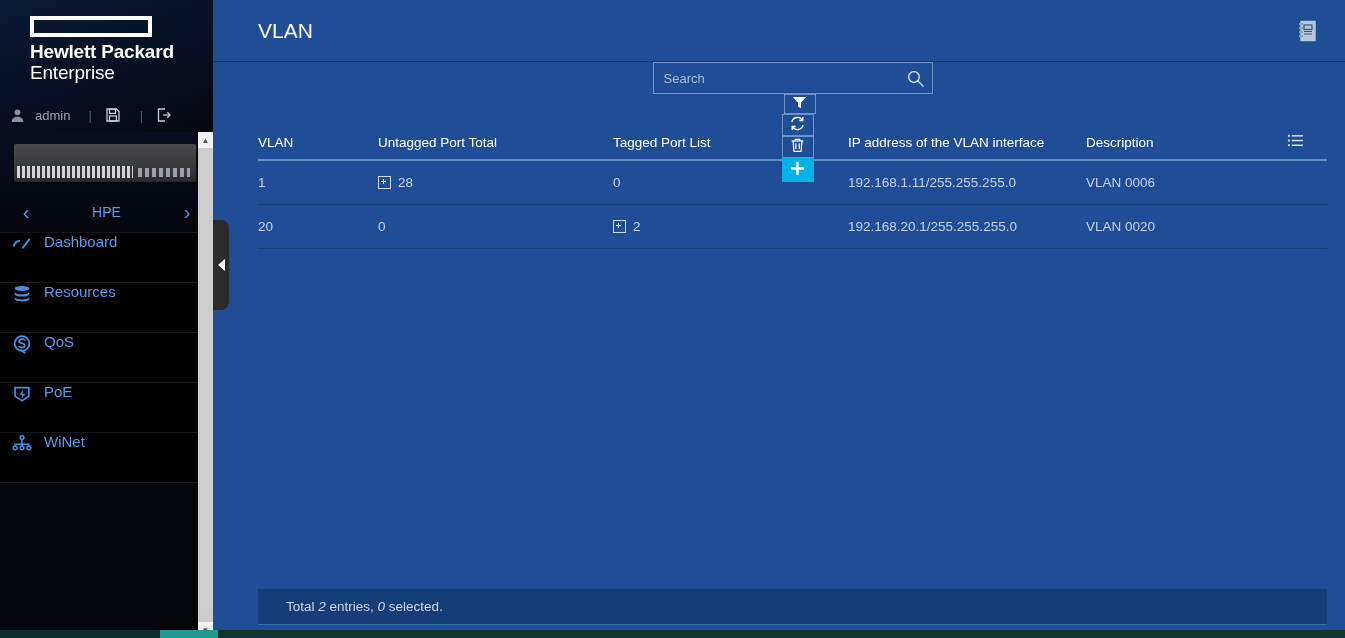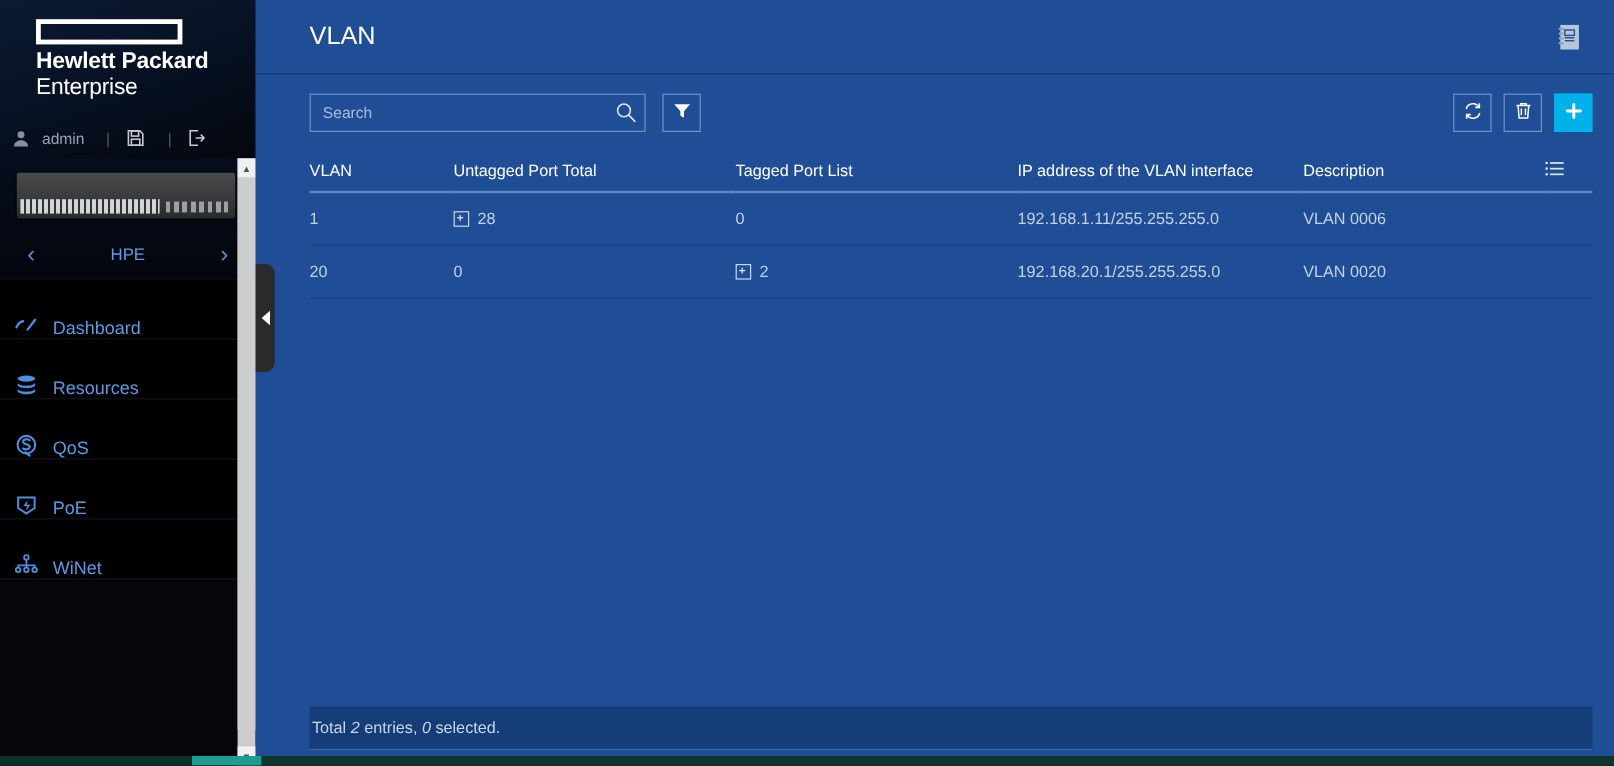--- a/index.html
+++ b/index.html
@@ -166,21 +166,21 @@
     color: #5b9de8;
     font-size: 14px;
   }
 
   .navlist {
     border-top: 1px solid #14171d;
   }
   .nav-item {
     height: 49px;
     display: flex;
-    align-items: flex-end;
+    align-items: flex-start;
     border-bottom: 1px solid #15181e;
     position: relative;
     background: #000000;
   }
   .nav-item.active {
     background: #1f5eb4;
     border-bottom-color: #1f5eb4;
   }
   .nav-icon {
     width: 44px;
@@ -293,20 +293,21 @@
     justify-content: center;
     color: #bcc9dd;
   }
 
   .toolbar {
     height: 63px;
     padding: 0 18px 0 45px;
     display: flex;
     align-items: center;
     box-sizing: border-box;
+    flex-direction: column;
   }
   .search-wrap {
     position: relative;
     width: 280px;
     height: 32px;
   }
   .search-input {
     width: 100%;
     height: 32px;
     box-sizing: border-box;
@@ -432,21 +433,21 @@
 
   .footer-bar {
     position: absolute;
     left: 45px;
     right: 18px;
     bottom: 13px;
     height: 36px;
     background: #153d77;
     display: flex;
     align-items: center;
-    padding-left: 2px;
+    padding-left: 28px;
     box-sizing: border-box;
     border-bottom: 1px solid #2f6fb5;
   }
   .footer-text {
     color: #c8d6ea;
     font-size: 13.5px;
   }
   .footer-text em {
     font-style: italic;
   }

